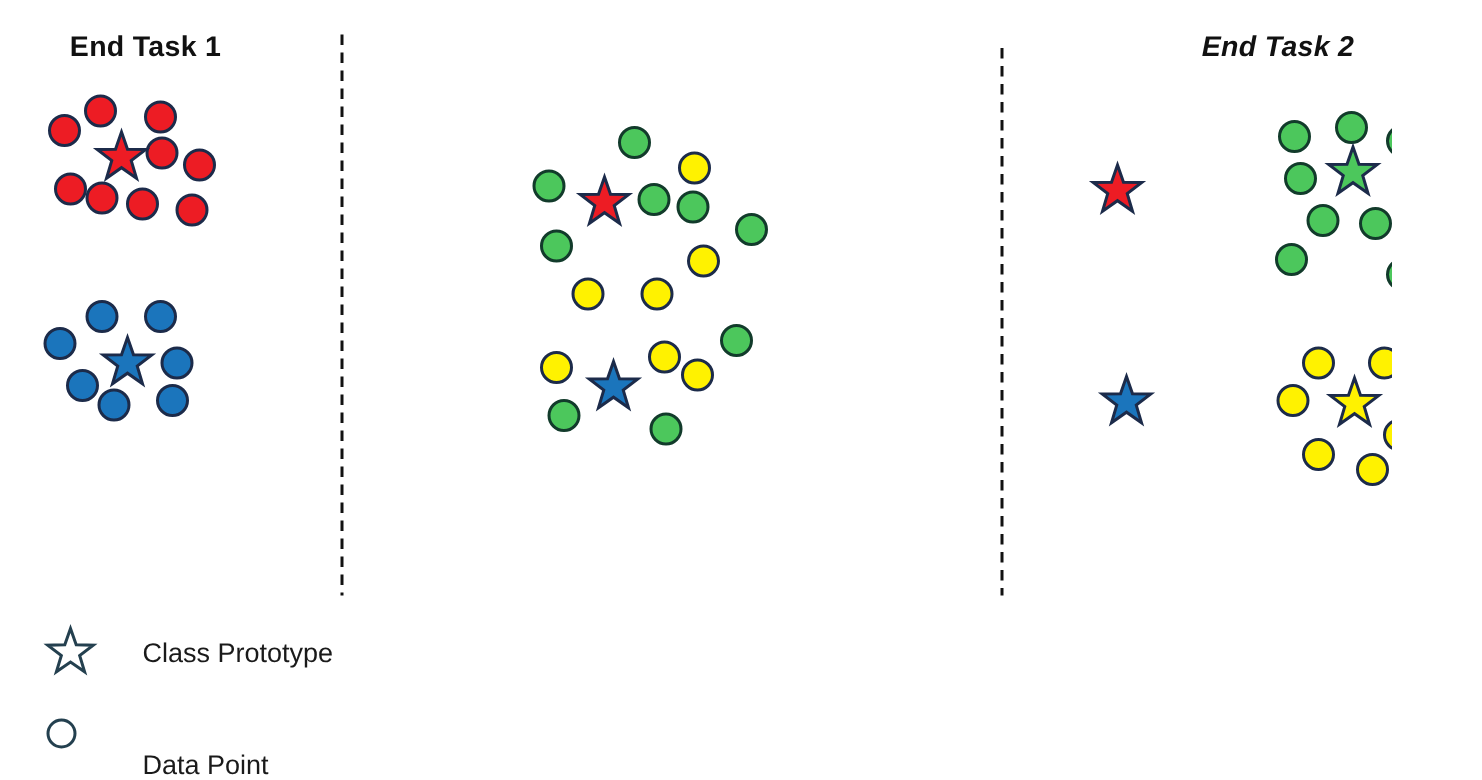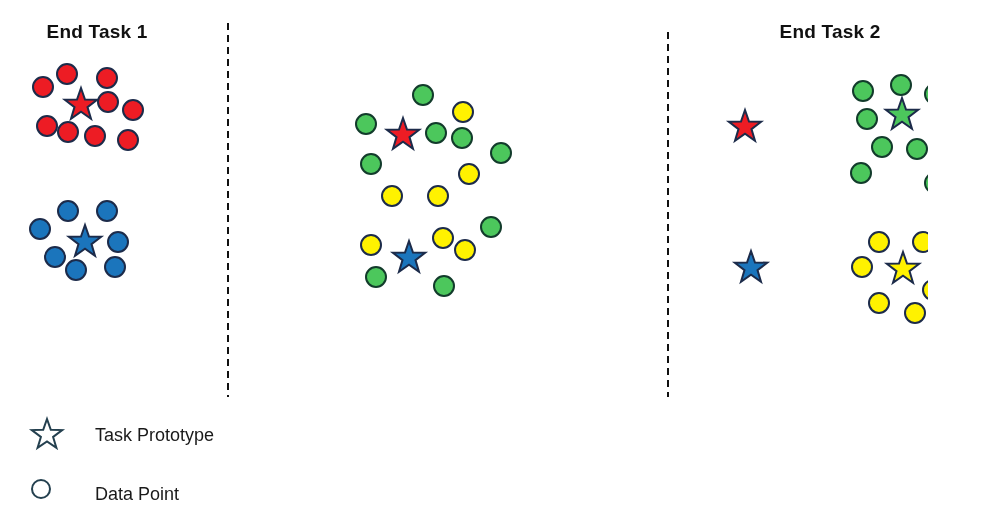--- a/index.html
+++ b/index.html
@@ -23,30 +23,30 @@
     width: 170px;
     text-align: center;
     font-size: 19px;
     font-weight: bold;
     color: #111111;
     letter-spacing: 0.2px;
     white-space: nowrap;
   }
   .pt-1 { left: 12px; }
   .pt-2 { left: 350px; }
-  .pt-3 { left: 745px; }
+  .pt-3 { left: 767px; font-style: italic; }
   .legend-label {
     position: absolute;
     left: 95px;
     font-size: 18px;
     color: #1a1a1a;
     white-space: nowrap;
   }
   .ll-1 { top: 425px; }
-  .ll-2 { top: 484px; }
+  .ll-2 { top: 500px; }
 </style>
 </head>
 <body>
 
 <div class="canvas">
   <svg id="fig" viewBox="0 0 988 520">
       <line x1="228" y1="23" x2="228" y2="397" stroke="#111111" stroke-width="2" stroke-dasharray="7 5"></line>
       <line x1="668" y1="32" x2="668" y2="397" stroke="#111111" stroke-width="2" stroke-dasharray="7 5"></line>
       <circle cx="43" cy="87" r="10" fill="#ED1C24" stroke="#1C2B4A" stroke-width="2"></circle>
       <circle cx="67" cy="74" r="10" fill="#ED1C24" stroke="#1C2B4A" stroke-width="2"></circle>
@@ -104,15 +104,15 @@
       <polygon points="902.0,98.0 906.0,109.5 918.2,109.7 908.5,117.1 912.0,128.8 902.0,121.8 892.0,128.8 895.5,117.1 885.8,109.7 898.0,109.5" fill="#4CC75C" stroke="#1C2B4A" stroke-width="2" stroke-linejoin="miter"></polygon>
       <polygon points="751.0,251.0 755.0,262.5 767.2,262.7 757.5,270.1 761.0,281.8 751.0,274.8 741.0,281.8 744.5,270.1 734.8,262.7 747.0,262.5" fill="#1B75BC" stroke="#1C2B4A" stroke-width="2" stroke-linejoin="miter"></polygon>
       <polygon points="903.0,252.0 907.0,263.5 919.2,263.7 909.5,271.1 913.0,282.8 903.0,275.8 893.0,282.8 896.5,271.1 886.8,263.7 899.0,263.5" fill="#FFF200" stroke="#1C2B4A" stroke-width="2" stroke-linejoin="miter"></polygon>
       <polygon points="47.0,419.0 50.8,429.8 62.2,430.1 53.1,437.0 56.4,447.9 47.0,441.4 37.6,447.9 40.9,437.0 31.8,430.1 43.2,429.8" fill="#ffffff" stroke="#24404F" stroke-width="2"></polygon>
       <circle cx="41" cy="489" r="9" fill="#ffffff" stroke="#24404F" stroke-width="2"></circle>
     </svg>
 
   <div class="panel-title pt-1">End Task 1</div>
   <div class="panel-title pt-3">End Task 2</div>
 
-  <div class="legend-label ll-1">Task Prototype</div>
+  <div class="legend-label ll-1">Class Prototype</div>
   <div class="legend-label ll-2">Data Point</div>
 </div>
 
 </body></html>

